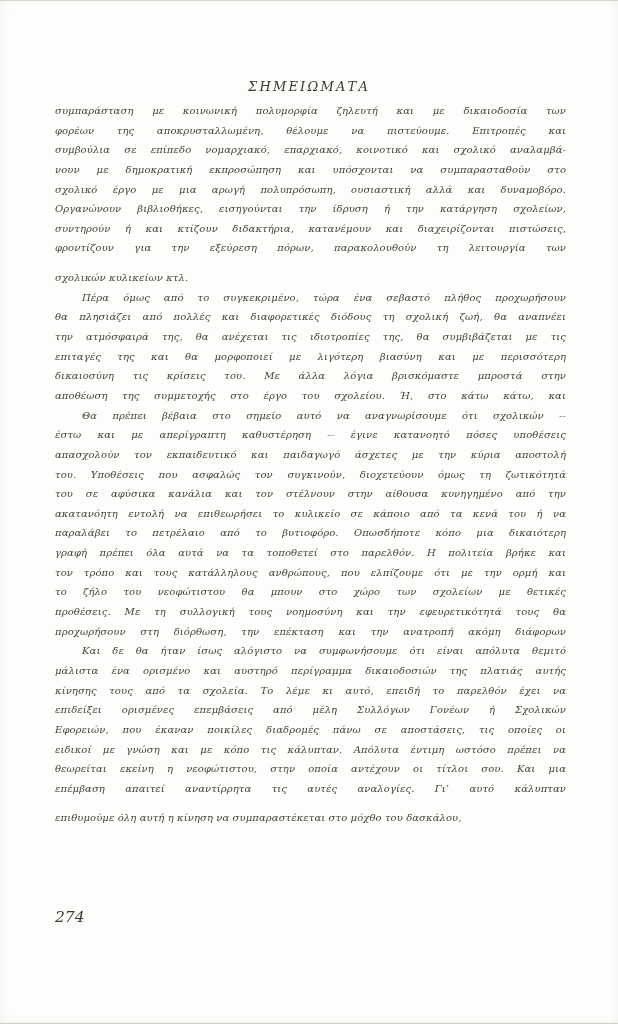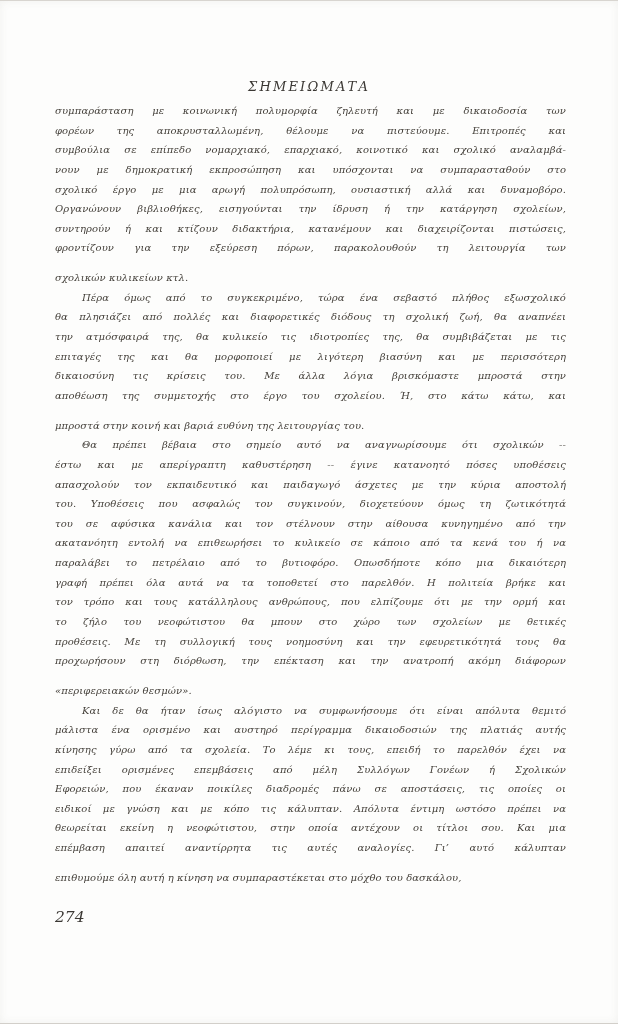--- a/index.html
+++ b/index.html
@@ -76,47 +76,45 @@
         <div class="line">φορέων της αποκρυσταλλωμένη, θέλουμε να πιστεύουμε. Επιτροπές και</div>
         <div class="line">συμβούλια σε επίπεδο νομαρχιακό, επαρχιακό, κοινοτικό και σχολικό αναλαμβά-</div>
         <div class="line">νουν με δημοκρατική εκπροσώπηση και υπόσχονται να συμπαρασταθούν στο</div>
         <div class="line">σχολικό έργο με μια αρωγή πολυπρόσωπη, ουσιαστική αλλά και δυναμοβόρο.</div>
         <div class="line">Οργανώνουν βιβλιοθήκες, εισηγούνται την ίδρυση ή την κατάργηση σχολείων,</div>
         <div class="line">συντηρούν ή και κτίζουν διδακτήρια, κατανέμουν και διαχειρίζονται πιστώσεις,</div>
         <div class="line">φροντίζουν για την εξεύρεση πόρων, παρακολουθούν τη λειτουργία των</div>
         <div class="line last">σχολικών κυλικείων κτλ.</div>
       </div>
       <div class="para">
-        <div class="line indent">Πέρα όμως από το συγκεκριμένο, τώρα ένα σεβαστό πλήθος εξωσχολικό</div>
+        <div class="line indent">Πέρα όμως από το συγκεκριμένο, τώρα ένα σεβαστό πλήθος προχωρήσουν</div>
         <div class="line">θα πλησιάζει από πολλές και διαφορετικές διόδους τη σχολική ζωή, θα αναπνέει</div>
-        <div class="line">την ατμόσφαιρά της, θα κυλικείο τις ιδιοτροπίες της, θα συμβιβάζεται με τις</div>
+        <div class="line">την ατμόσφαιρά της, θα ανέχεται τις ιδιοτροπίες της, θα συμβιβάζεται με τις</div>
         <div class="line">επιταγές της και θα μορφοποιεί με λιγότερη βιασύνη και με περισσότερη</div>
         <div class="line">δικαιοσύνη τις κρίσεις του. Με άλλα λόγια βρισκόμαστε μπροστά στην</div>
         <div class="line">αποθέωση της συμμετοχής στο έργο του σχολείου. Ή, στο κάτω κάτω, και</div>
-        <div class="line last">μπροστά στην κοινή και βαριά ευθύνη της λειτουργίας του.</div>
       </div>
       <div class="para">
         <div class="line indent">Θα πρέπει βέβαια στο σημείο αυτό να αναγνωρίσουμε ότι σχολικών --</div>
         <div class="line">έστω και με απερίγραπτη καθυστέρηση -- έγινε κατανοητό πόσες υποθέσεις</div>
         <div class="line">απασχολούν τον εκπαιδευτικό και παιδαγωγό άσχετες με την κύρια αποστολή</div>
         <div class="line">του. Υποθέσεις που ασφαλώς τον συγκινούν, διοχετεύουν όμως τη ζωτικότητά</div>
         <div class="line">του σε αφύσικα κανάλια και τον στέλνουν στην αίθουσα κυνηγημένο από την</div>
         <div class="line">ακατανόητη εντολή να επιθεωρήσει το κυλικείο σε κάποιο από τα κενά του ή να</div>
         <div class="line">παραλάβει το πετρέλαιο από το βυτιοφόρο. Οπωσδήποτε κόπο μια δικαιότερη</div>
         <div class="line">γραφή πρέπει όλα αυτά να τα τοποθετεί στο παρελθόν. Η πολιτεία βρήκε και</div>
         <div class="line">τον τρόπο και τους κατάλληλους ανθρώπους, που ελπίζουμε ότι με την ορμή και</div>
         <div class="line">το ζήλο του νεοφώτιστου θα μπουν στο χώρο των σχολείων με θετικές</div>
         <div class="line">προθέσεις. Με τη συλλογική τους νοημοσύνη και την εφευρετικότητά τους θα</div>
         <div class="line">προχωρήσουν στη διόρθωση, την επέκταση και την ανατροπή ακόμη διάφορων</div>
-        <div class="line last">«περιφερειακών θεσμών».</div>
       </div>
       <div class="para">
         <div class="line indent">Και δε θα ήταν ίσως αλόγιστο να συμφωνήσουμε ότι είναι απόλυτα θεμιτό</div>
         <div class="line">μάλιστα ένα ορισμένο και αυστηρό περίγραμμα δικαιοδοσιών της πλατιάς αυτής</div>
-        <div class="line">κίνησης γύρω από τα σχολεία. Το λέμε κι τους, επειδή το παρελθόν έχει να</div>
+        <div class="line">κίνησης τους από τα σχολεία. Το λέμε κι αυτό, επειδή το παρελθόν έχει να</div>
         <div class="line">επιδείξει ορισμένες επεμβάσεις από μέλη Συλλόγων Γονέων ή Σχολικών</div>
         <div class="line">Εφορειών, που έκαναν ποικίλες διαδρομές πάνω σε αποστάσεις, τις οποίες οι</div>
         <div class="line">ειδικοί με γνώση και με κόπο τις κάλυπταν. Απόλυτα έντιμη ωστόσο πρέπει να</div>
         <div class="line">θεωρείται εκείνη η νεοφώτιστου, στην οποία αντέχουν οι τίτλοι σου. Και μια</div>
         <div class="line">επέμβαση απαιτεί αναντίρρητα τις αυτές αναλογίες. Γι’ αυτό κάλυπταν</div>
         <div class="line last">επιθυμούμε όλη αυτή η κίνηση να συμπαραστέκεται στο μόχθο του δασκάλου,</div>
       </div>
     </div>
 
   <div class="page-number">274</div>

